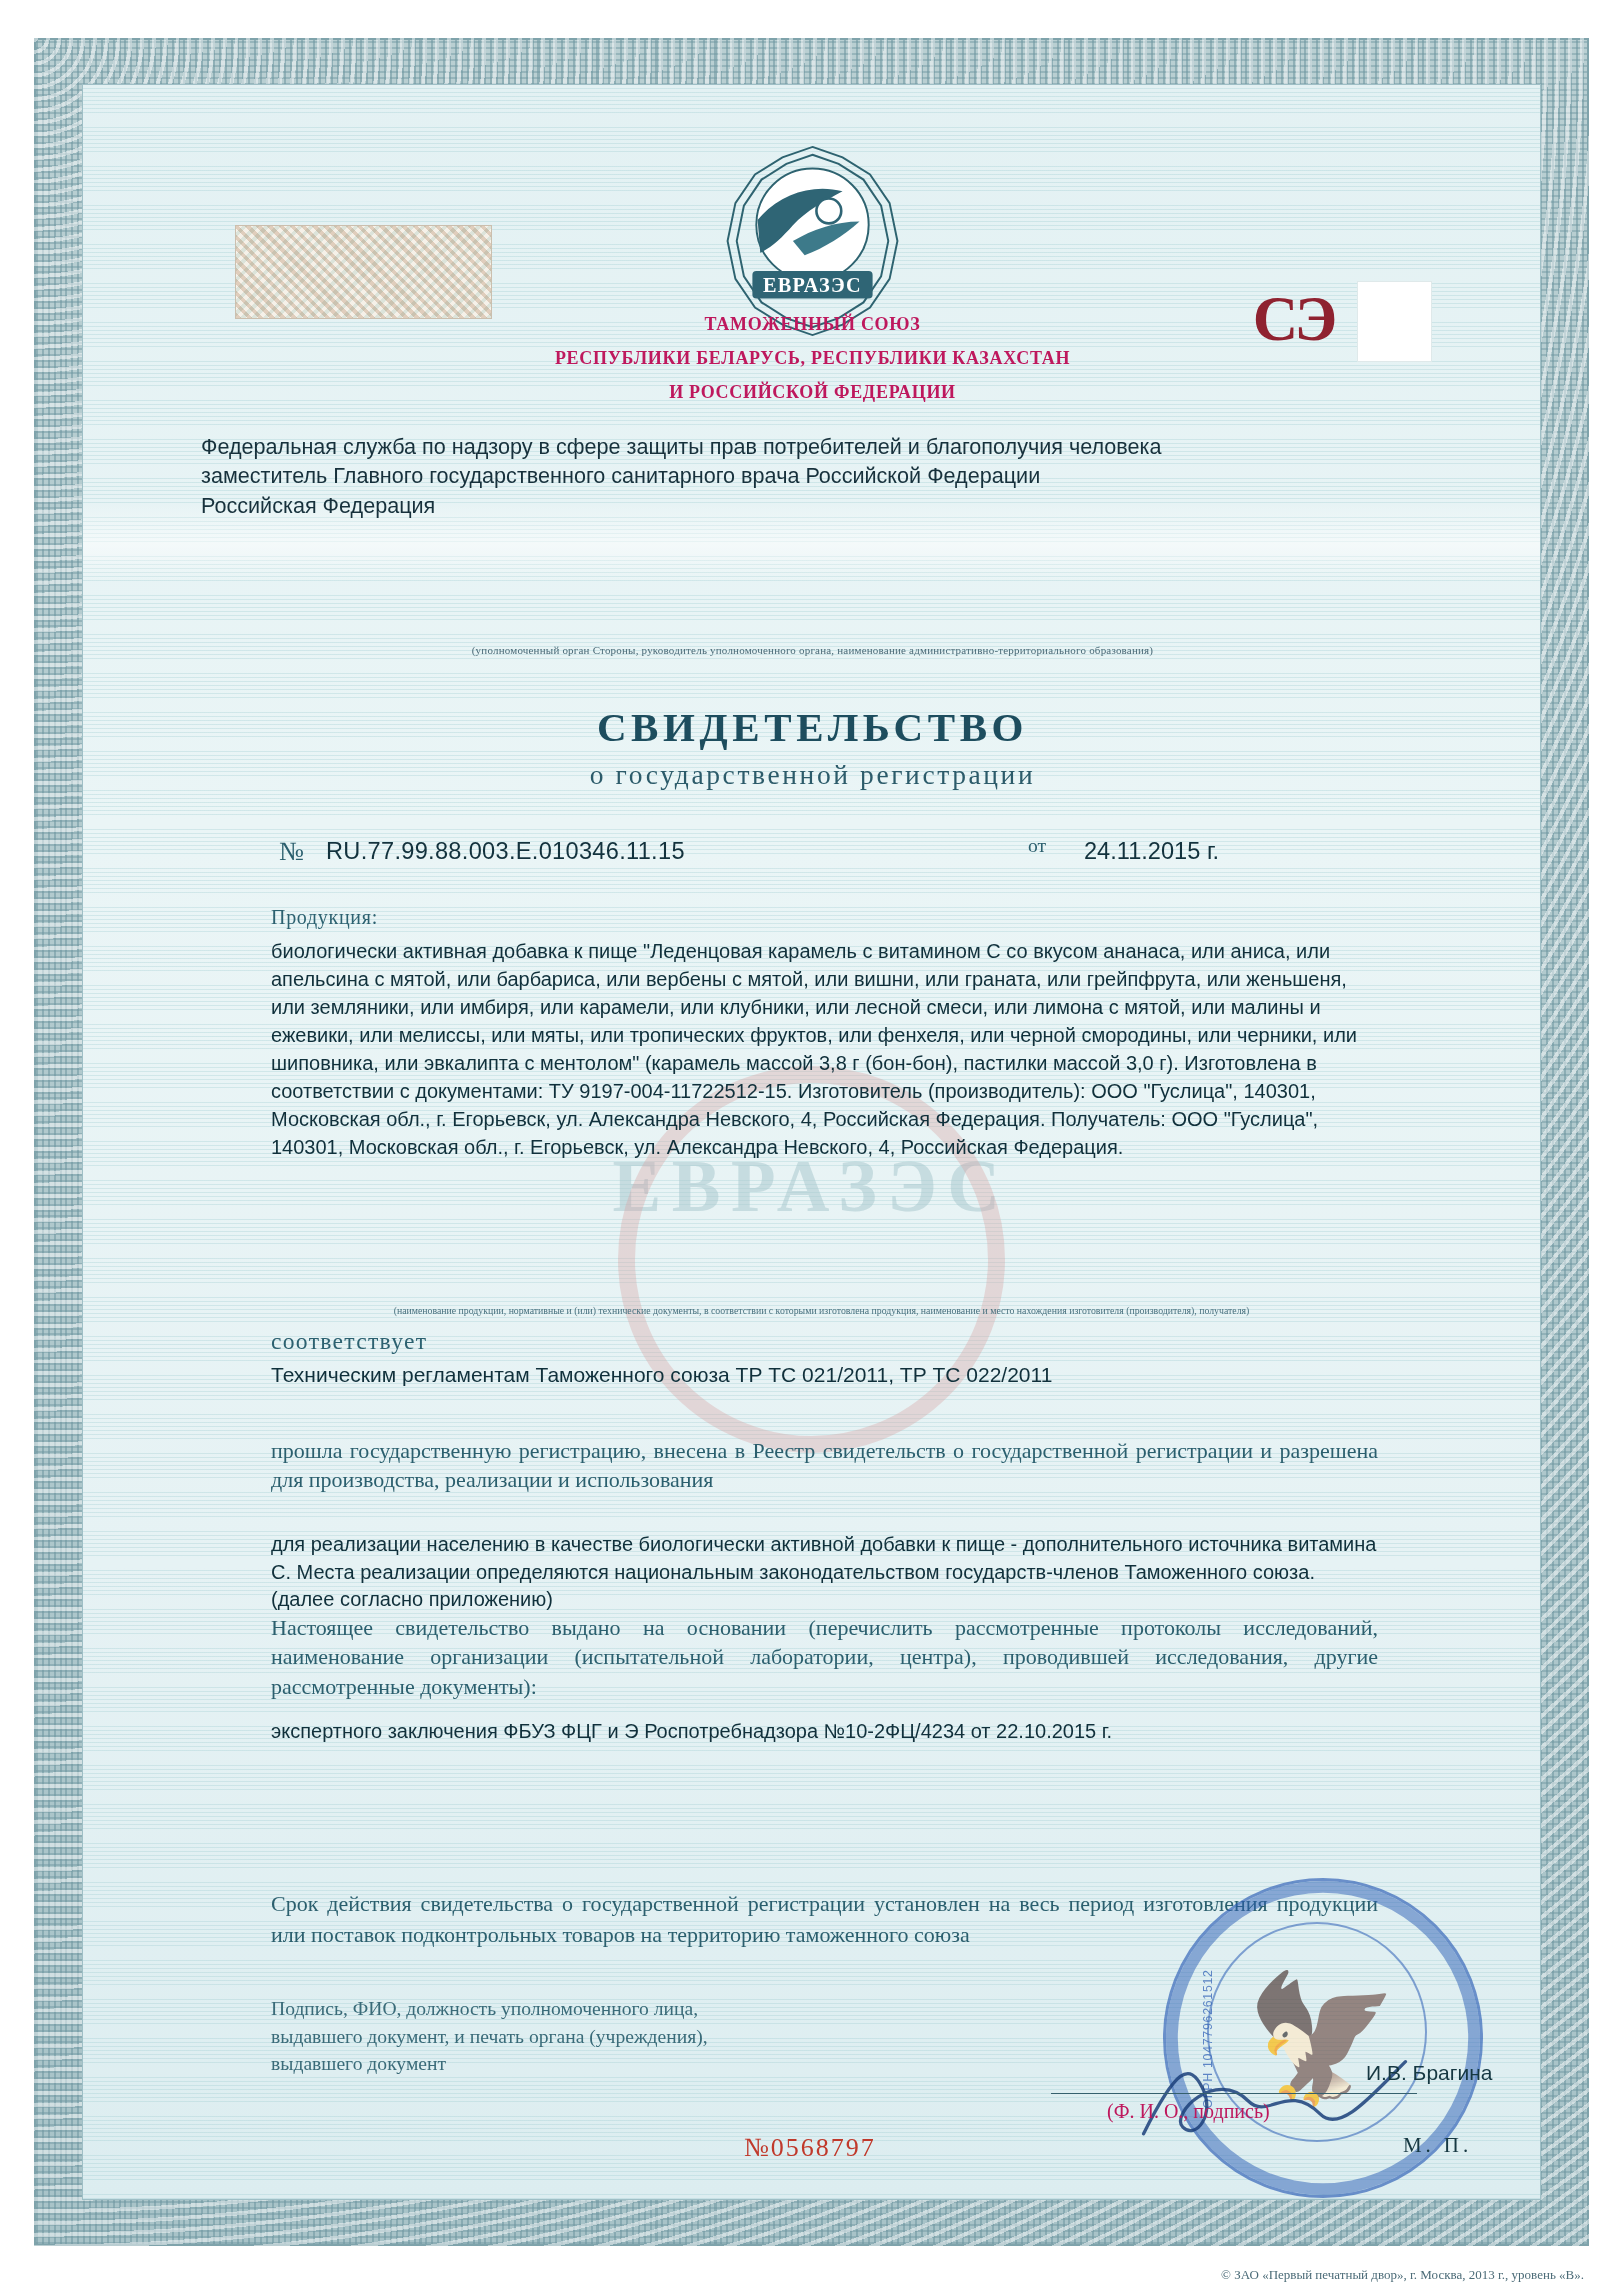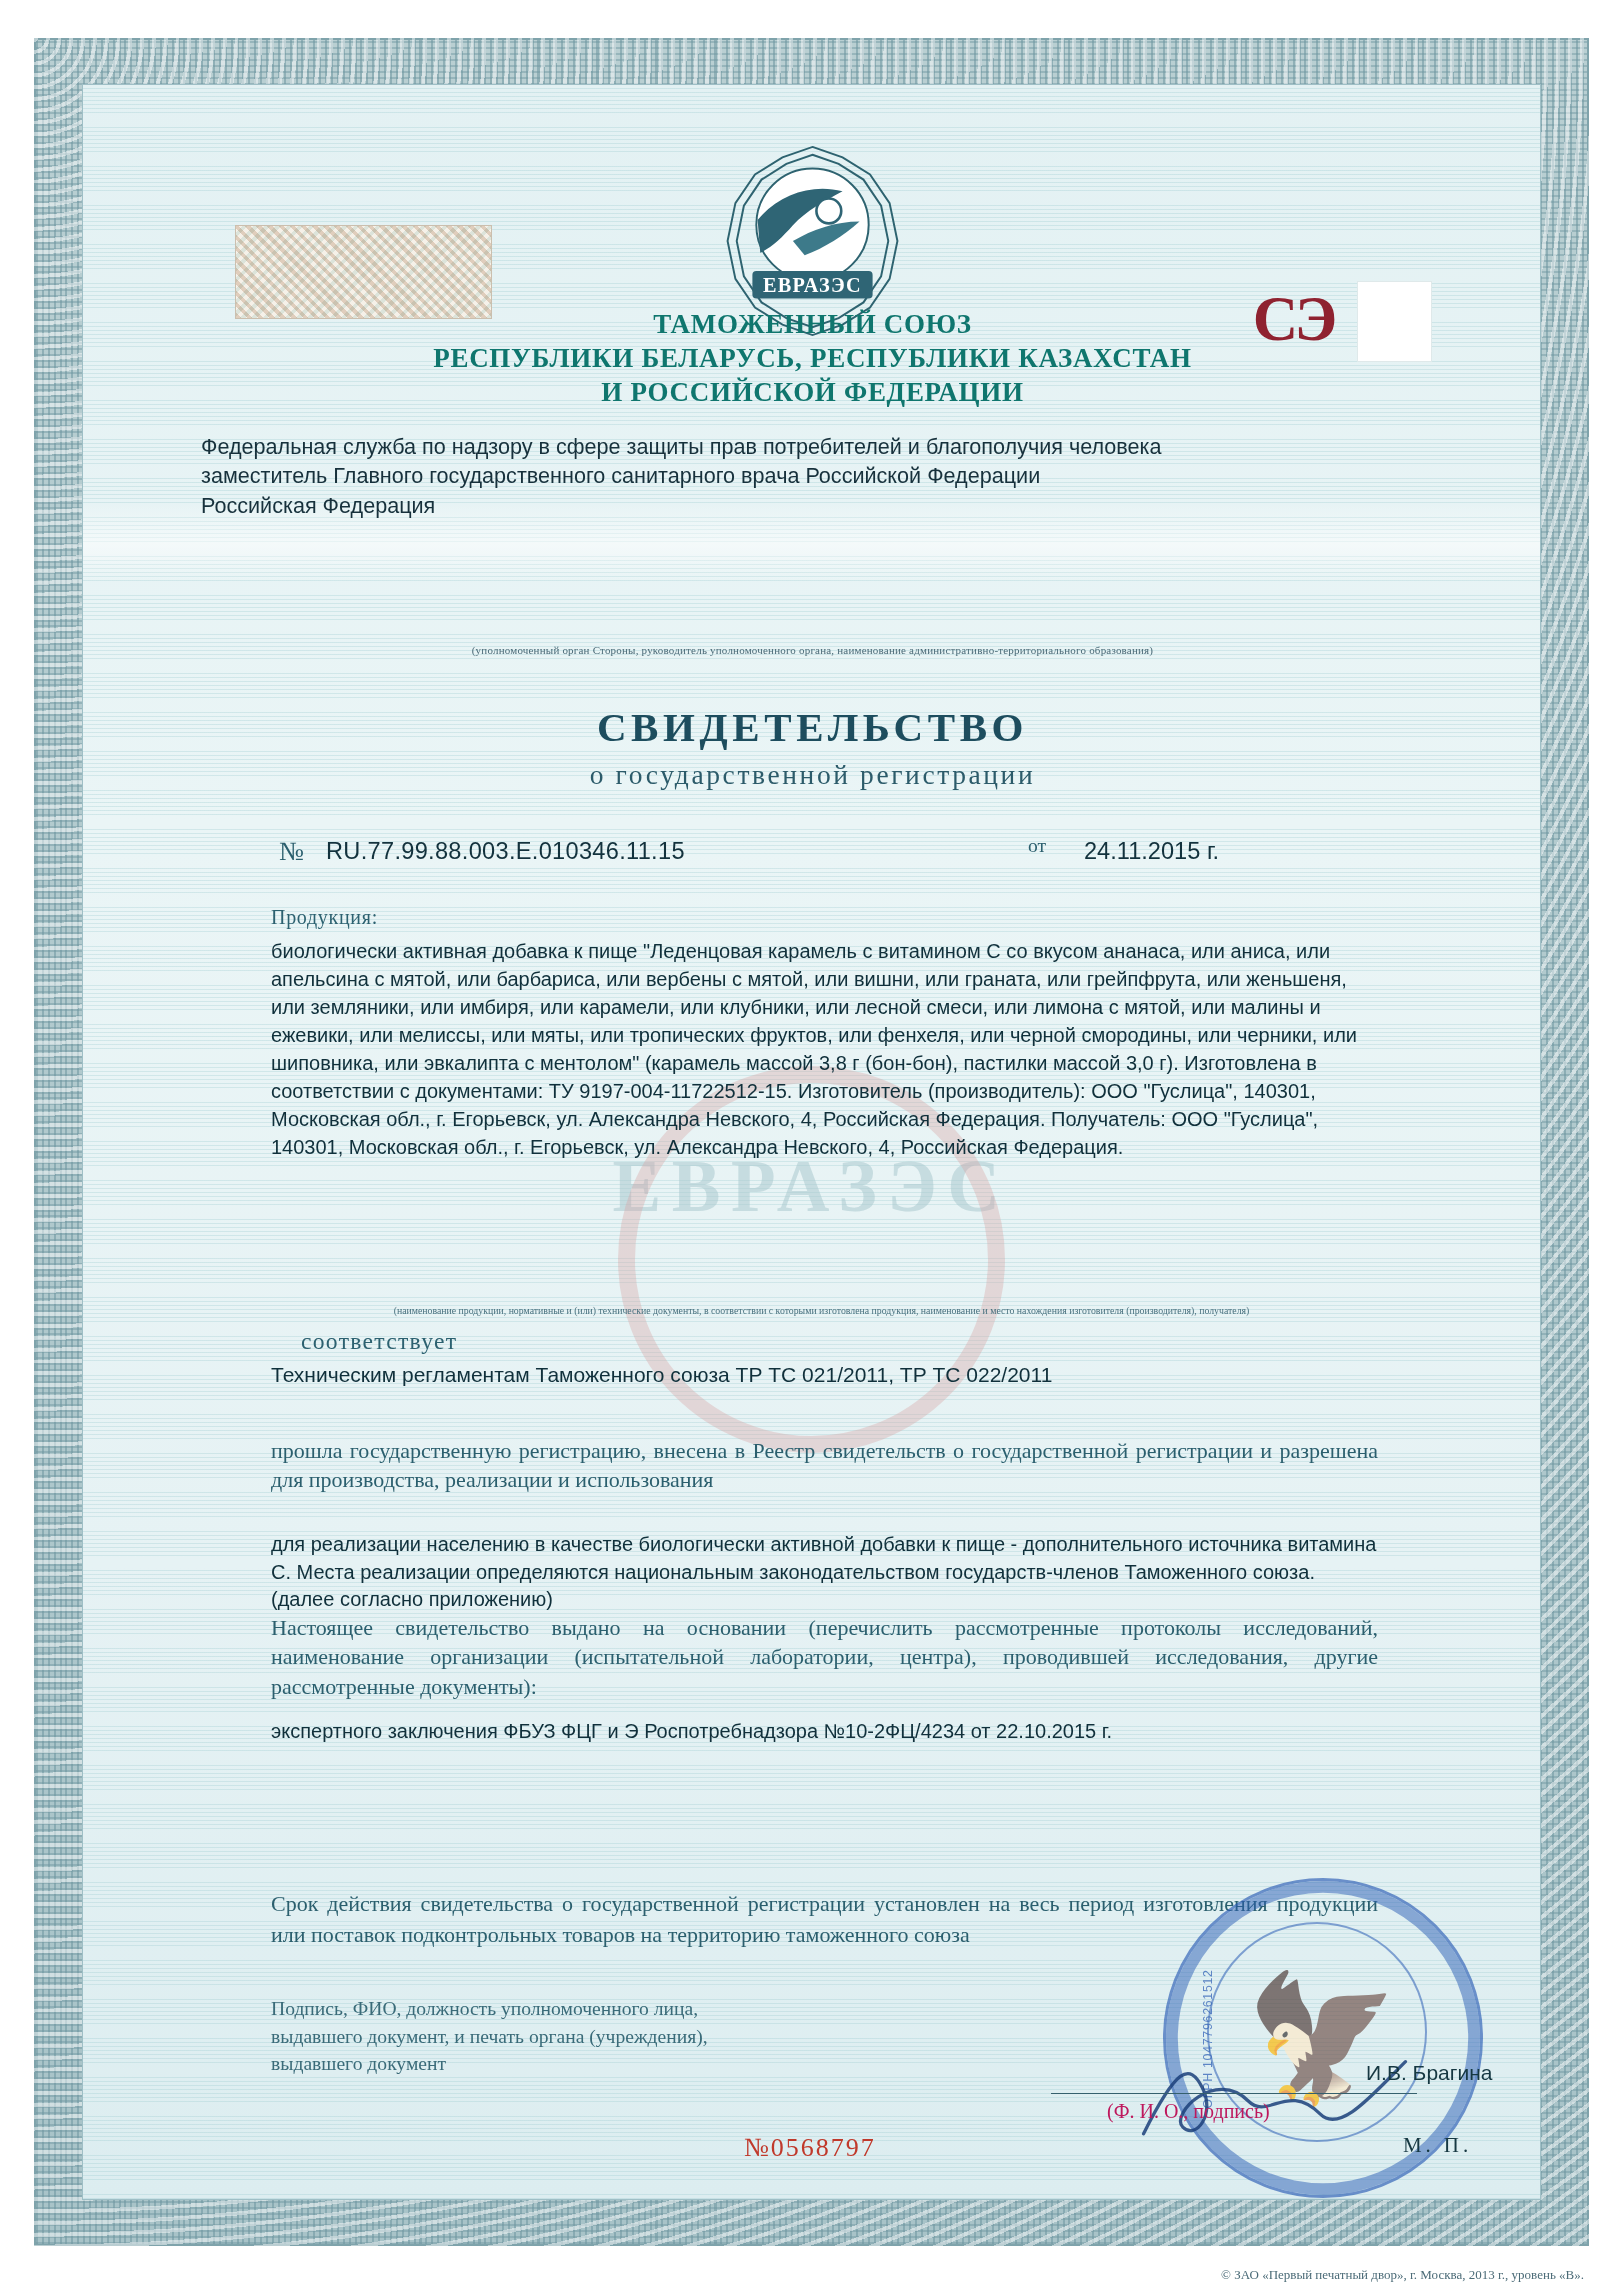--- a/index.html
+++ b/index.html
@@ -169,24 +169,24 @@
   .title-block {
     position: absolute;
     left: 0; right: 0;
     top: 222px;
     text-align: center;
     font-family: "Liberation Serif", serif;
     color: #123a4a;
   }
   .t-line1, .t-line2, .t-line3 {
     font-weight: bold;
-    font-size: 27px;
+    font-size: 18px;
     letter-spacing: 0.7px;
     line-height: 34px;
-    color: #0f766e;
+    color: #be185d;
   }
   .org-block {
     position: absolute;
     left: 118px; right: 118px;
     top: 347px;
     text-align: left;
     font-family: "Liberation Sans", sans-serif;
     font-size: 21.6px;
     line-height: 29.4px;
     color: #17313c;
@@ -291,21 +291,20 @@
     text-align: center;
   }
 
   .label-corresponds {
     position: absolute;
     left: 188px; top: 1243px;
     font-family: "Liberation Serif", serif;
     font-size: 23.6px;
     letter-spacing: 1.3px;
     color: #2c6170;
-    margin-left: 30px;
   }
   .corresponds-text {
     position: absolute;
     left: 188px; right: 170px;
     top: 1276px;
     font-family: "Liberation Sans", sans-serif;
     font-size: 21px;
     line-height: 27.5px;
     color: #10303b;
   }

